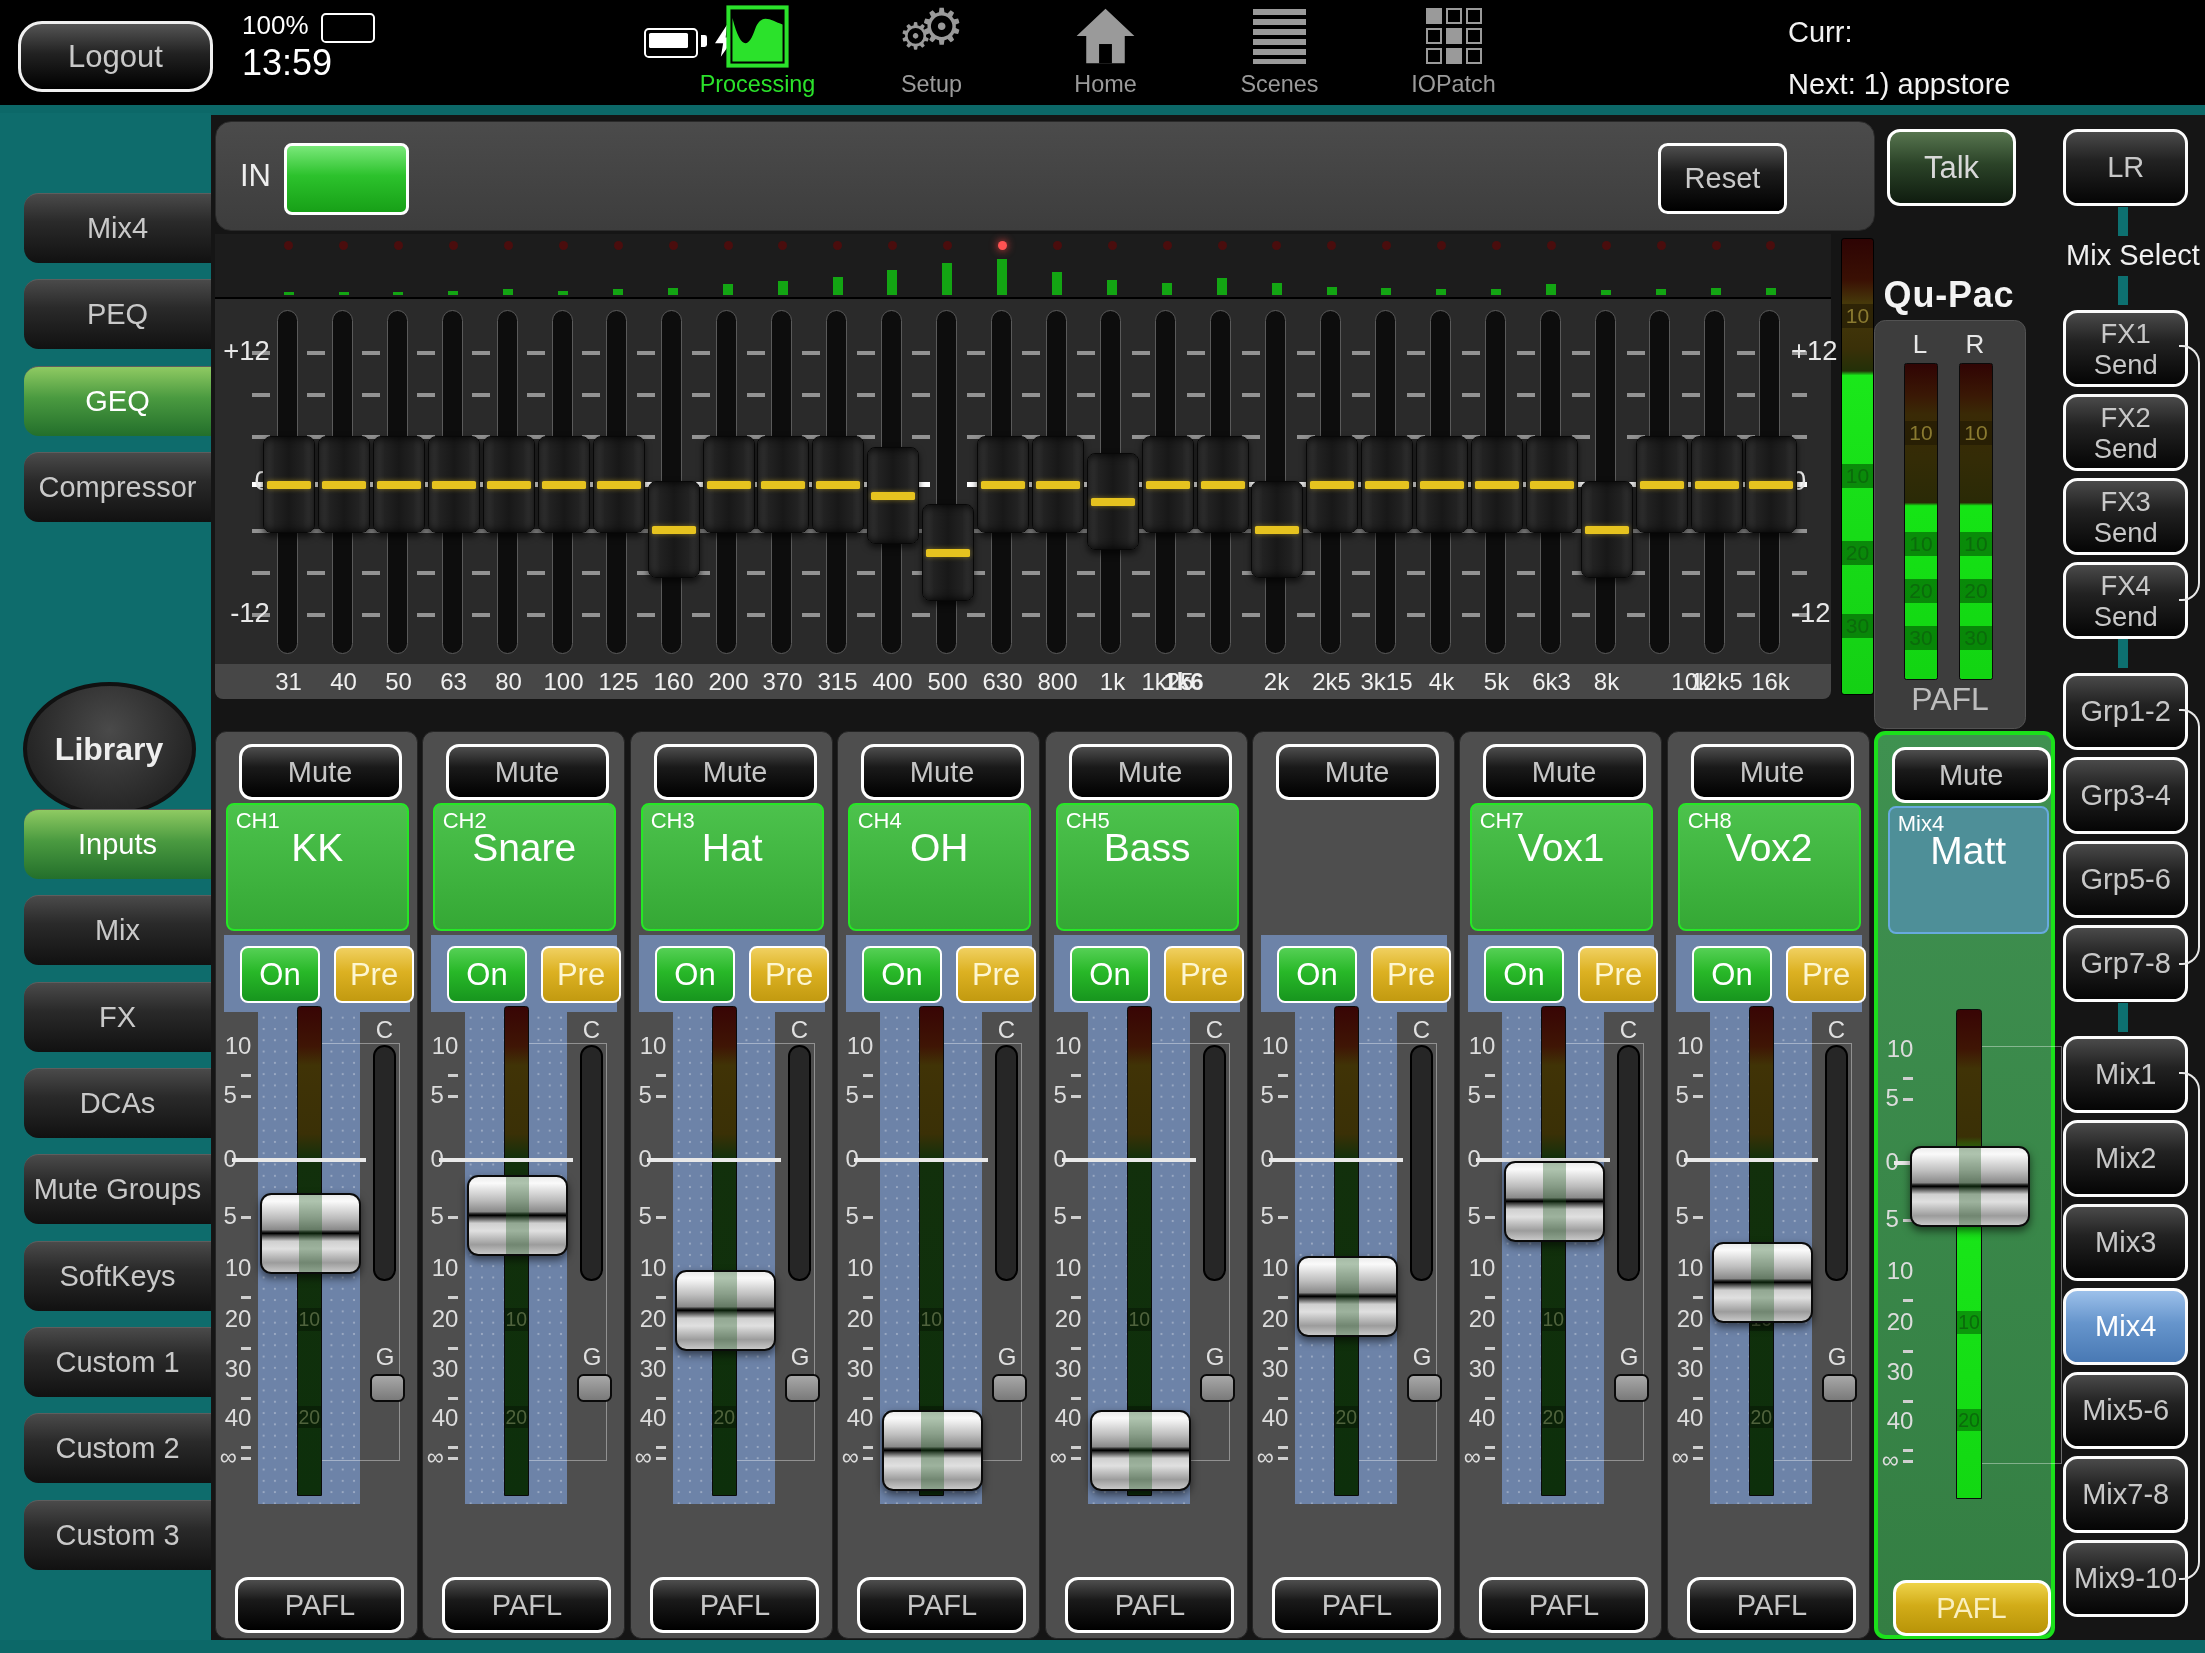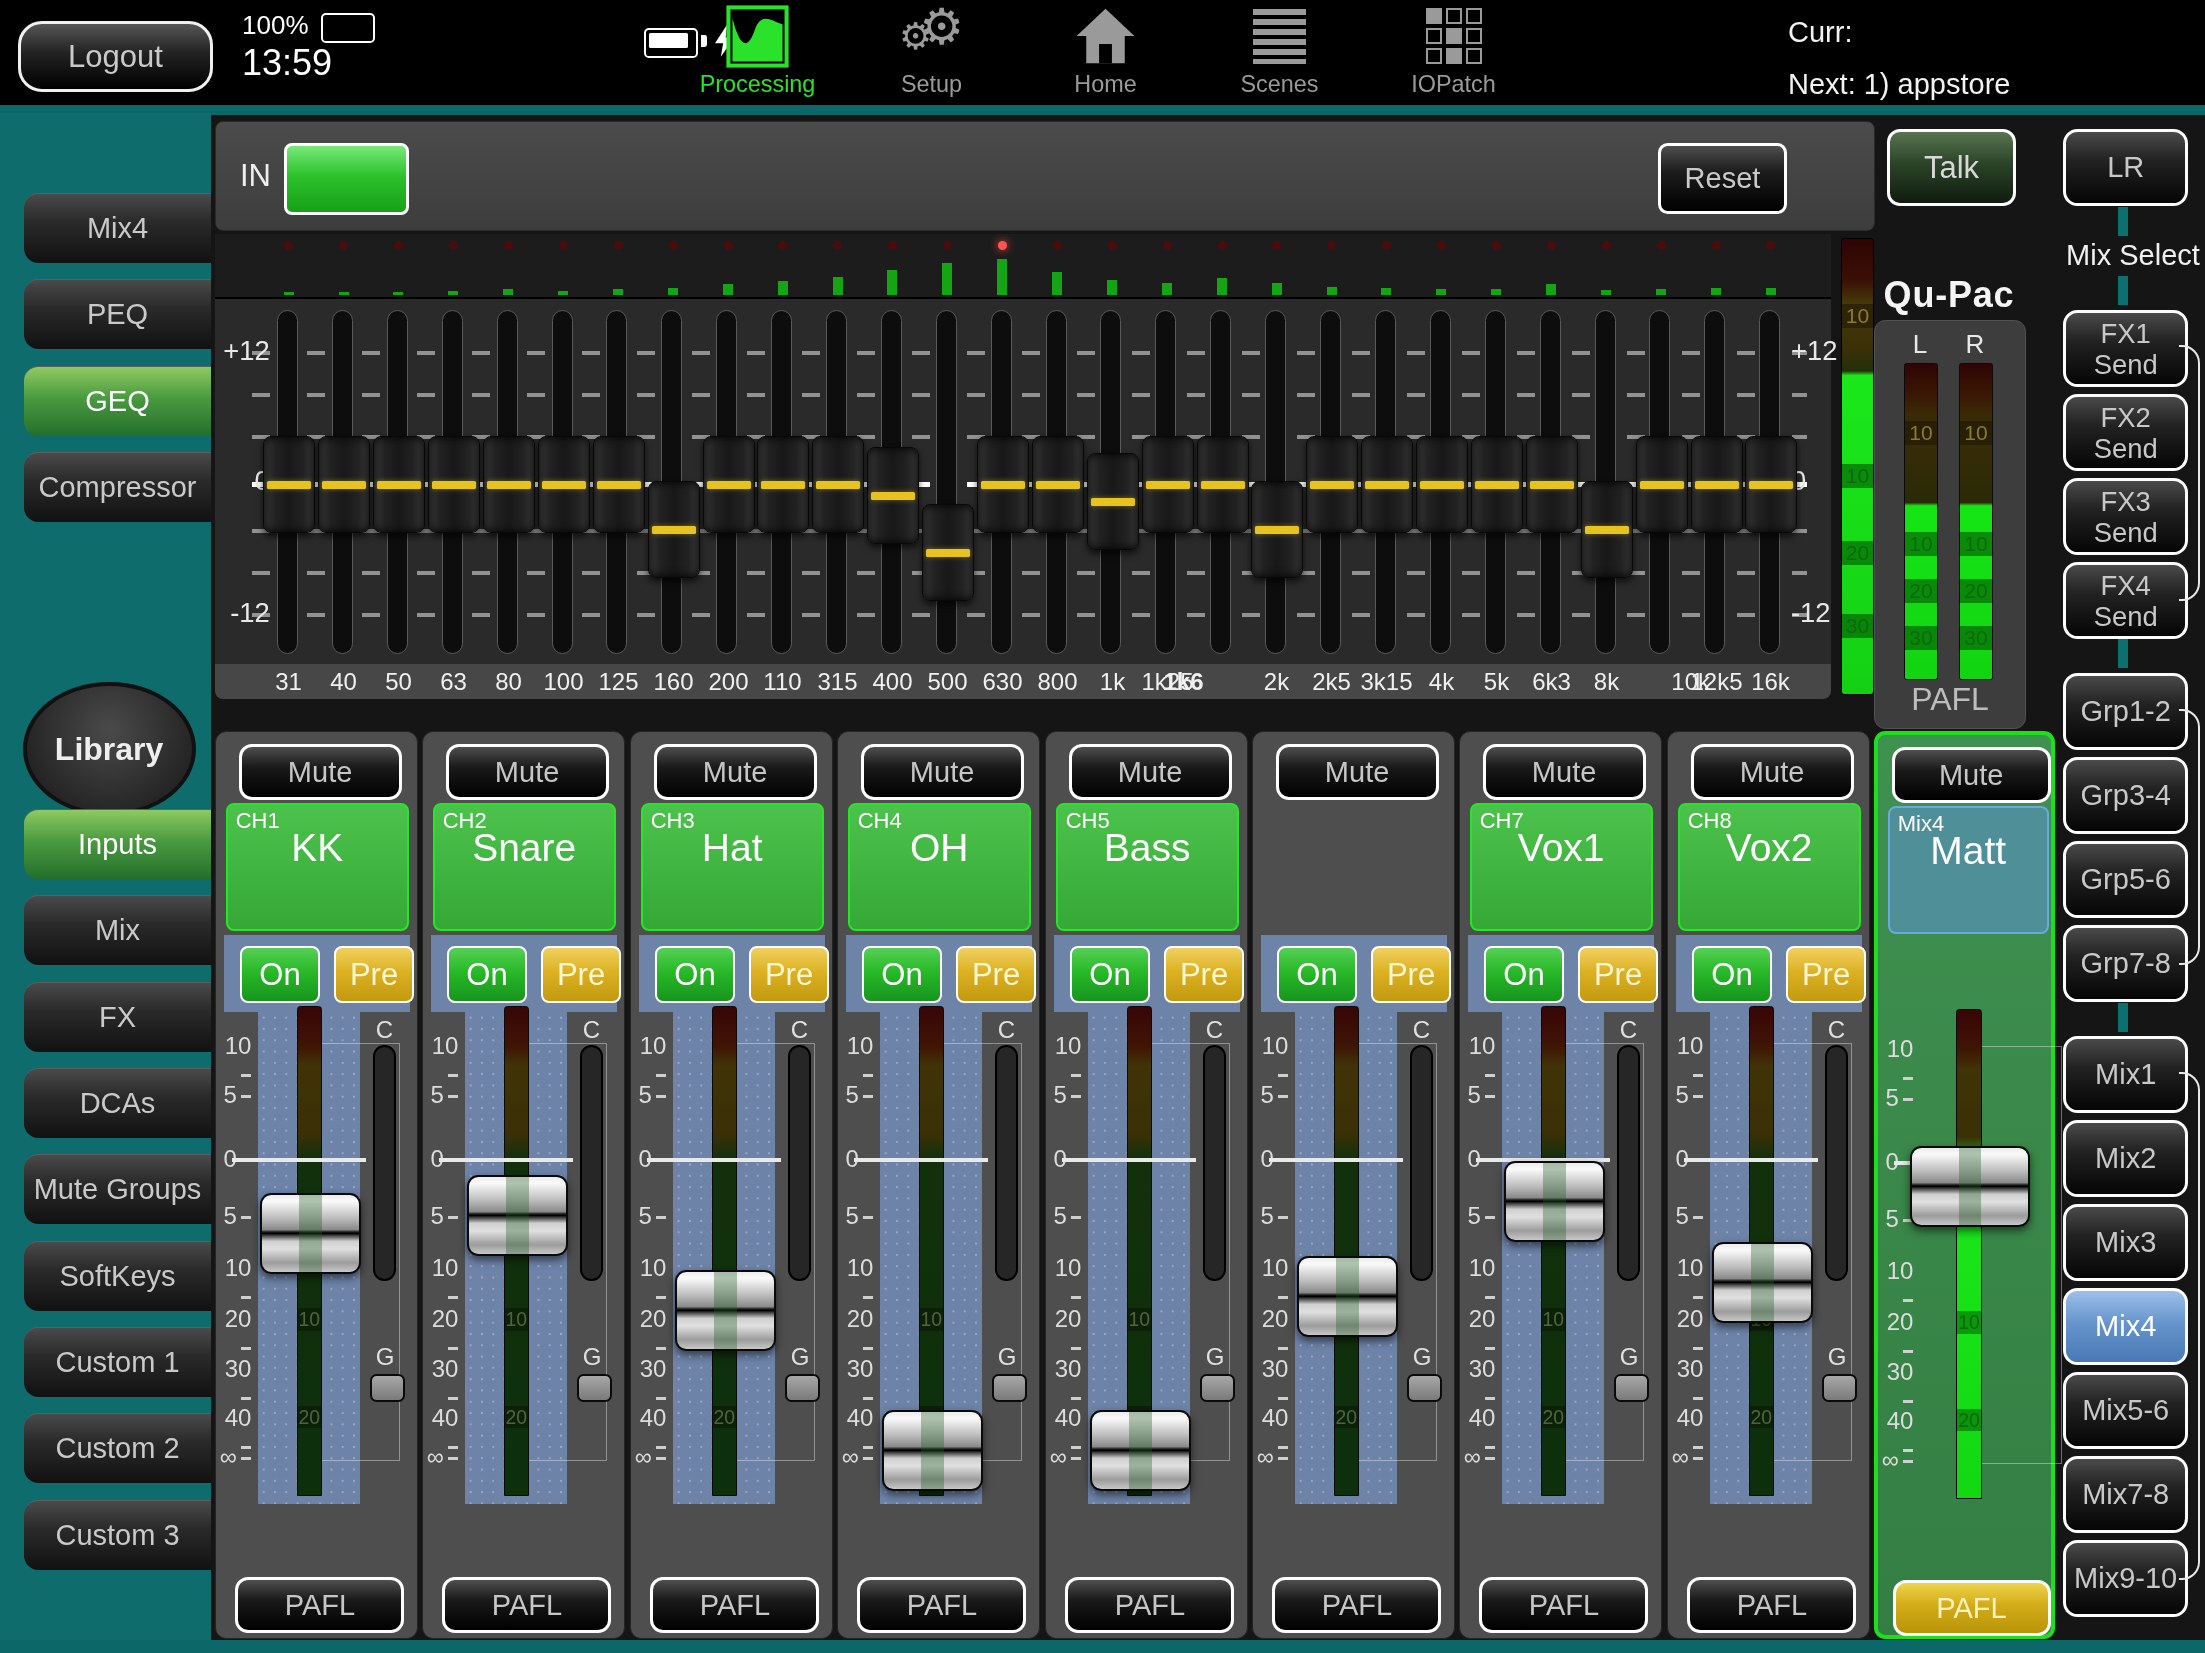--- a/index.html
+++ b/index.html
@@ -40,21 +40,21 @@
   .sidebtn{position:absolute;left:24px;width:187px;height:69px;border-radius:14.5px 0 0 14.5px;
            background:linear-gradient(180deg,#4a4a4a 0%,#2a2a2a 40%,#111 100%);
            color:#c9c9c9;font-size:29px;border-top:0.8px solid #5e5e5e;}
   .sidebtn.active{background:linear-gradient(180deg,#8fca62 0%,#4a9a40 45%,#236f2b 100%);color:#fff;}
   #library{position:absolute;left:22.6px;top:569px;width:165px;height:126px;border-radius:50%;
            background:radial-gradient(circle at 50% 35%,#4a4a4a,#262626 70%,#1a1a1a);
            border:4px solid #111;color:#eee;font-size:32px;font-weight:bold;}
 
   
   #geq-panel{position:absolute;left:215px;top:119px;width:1658px;height:580px;}
-  #geq-header{position:absolute;left:0;top:1.6px;width:1658px;height:108px;border-radius:8px;
+  #geq-header{position:absolute;left:0;top:1.6px;width:1658px;height:108px;border-radius:16px;
               background:linear-gradient(180deg,#4b4b4b,#3d3d3d);border:0.8px solid #2a2a2a;}
   #geq-in-label{position:absolute;left:24px;top:36px;font-size:31px;color:#eee;}
   #geq-in-btn{position:absolute;left:68px;top:21px;width:119px;height:66px;border-radius:8px;border:3.2px solid #fff;
               background:linear-gradient(180deg,#7ae87a 0%,#2cc22c 45%,#17a017 100%);}
   #geq-reset{position:absolute;left:1442px;top:21px;width:123px;height:65px;border-radius:9.7px;border:3.2px solid #fff;
              background:linear-gradient(180deg,#4e4e4e,#1c1c1c 40%,#000);color:#c9c9c9;font-size:29px;}
   #geq-meterstrip{position:absolute;left:0;top:115px;width:1616px;height:63px;background:#1c1c1c;border-bottom:2.4px solid #000;}
   .gled{position:absolute;top:6.5px;width:9px;height:9px;border-radius:50%;background:#4a0d0d;}
   .gled.peak{background:#ff5252;box-shadow:0 0 8px #f44;}
   .gbar{position:absolute;bottom:2.4px;width:9.7px;background:#13a513;}
@@ -418,21 +418,21 @@
     <div id="geq-freqs">
         <div class="freq-lab" style="left: 73px;">31</div>
         <div class="freq-lab" style="left: 128px;">40</div>
         <div class="freq-lab" style="left: 183px;">50</div>
         <div class="freq-lab" style="left: 238px;">63</div>
         <div class="freq-lab" style="left: 293px;">80</div>
         <div class="freq-lab" style="left: 348px;">100</div>
         <div class="freq-lab" style="left: 403px;">125</div>
         <div class="freq-lab" style="left: 458px;">160</div>
         <div class="freq-lab" style="left: 513px;">200</div>
-        <div class="freq-lab" style="left: 567px;">110</div>
+        <div class="freq-lab" style="left: 567px;">370</div>
         <div class="freq-lab" style="left: 622px;">315</div>
         <div class="freq-lab" style="left: 677px;">400</div>
         <div class="freq-lab" style="left: 732px;">500</div>
         <div class="freq-lab" style="left: 787px;">630</div>
         <div class="freq-lab" style="left: 842px;">800</div>
         <div class="freq-lab" style="left: 897px;">1k</div>
         <div class="freq-lab" style="left: 952px;">1k25</div>
         <div class="freq-lab" style="left: 968px; font-weight: bold;">1k6</div>
         <div class="freq-lab" style="left: 1061px;">2k</div>
         <div class="freq-lab" style="left: 1116px;">2k5</div>

